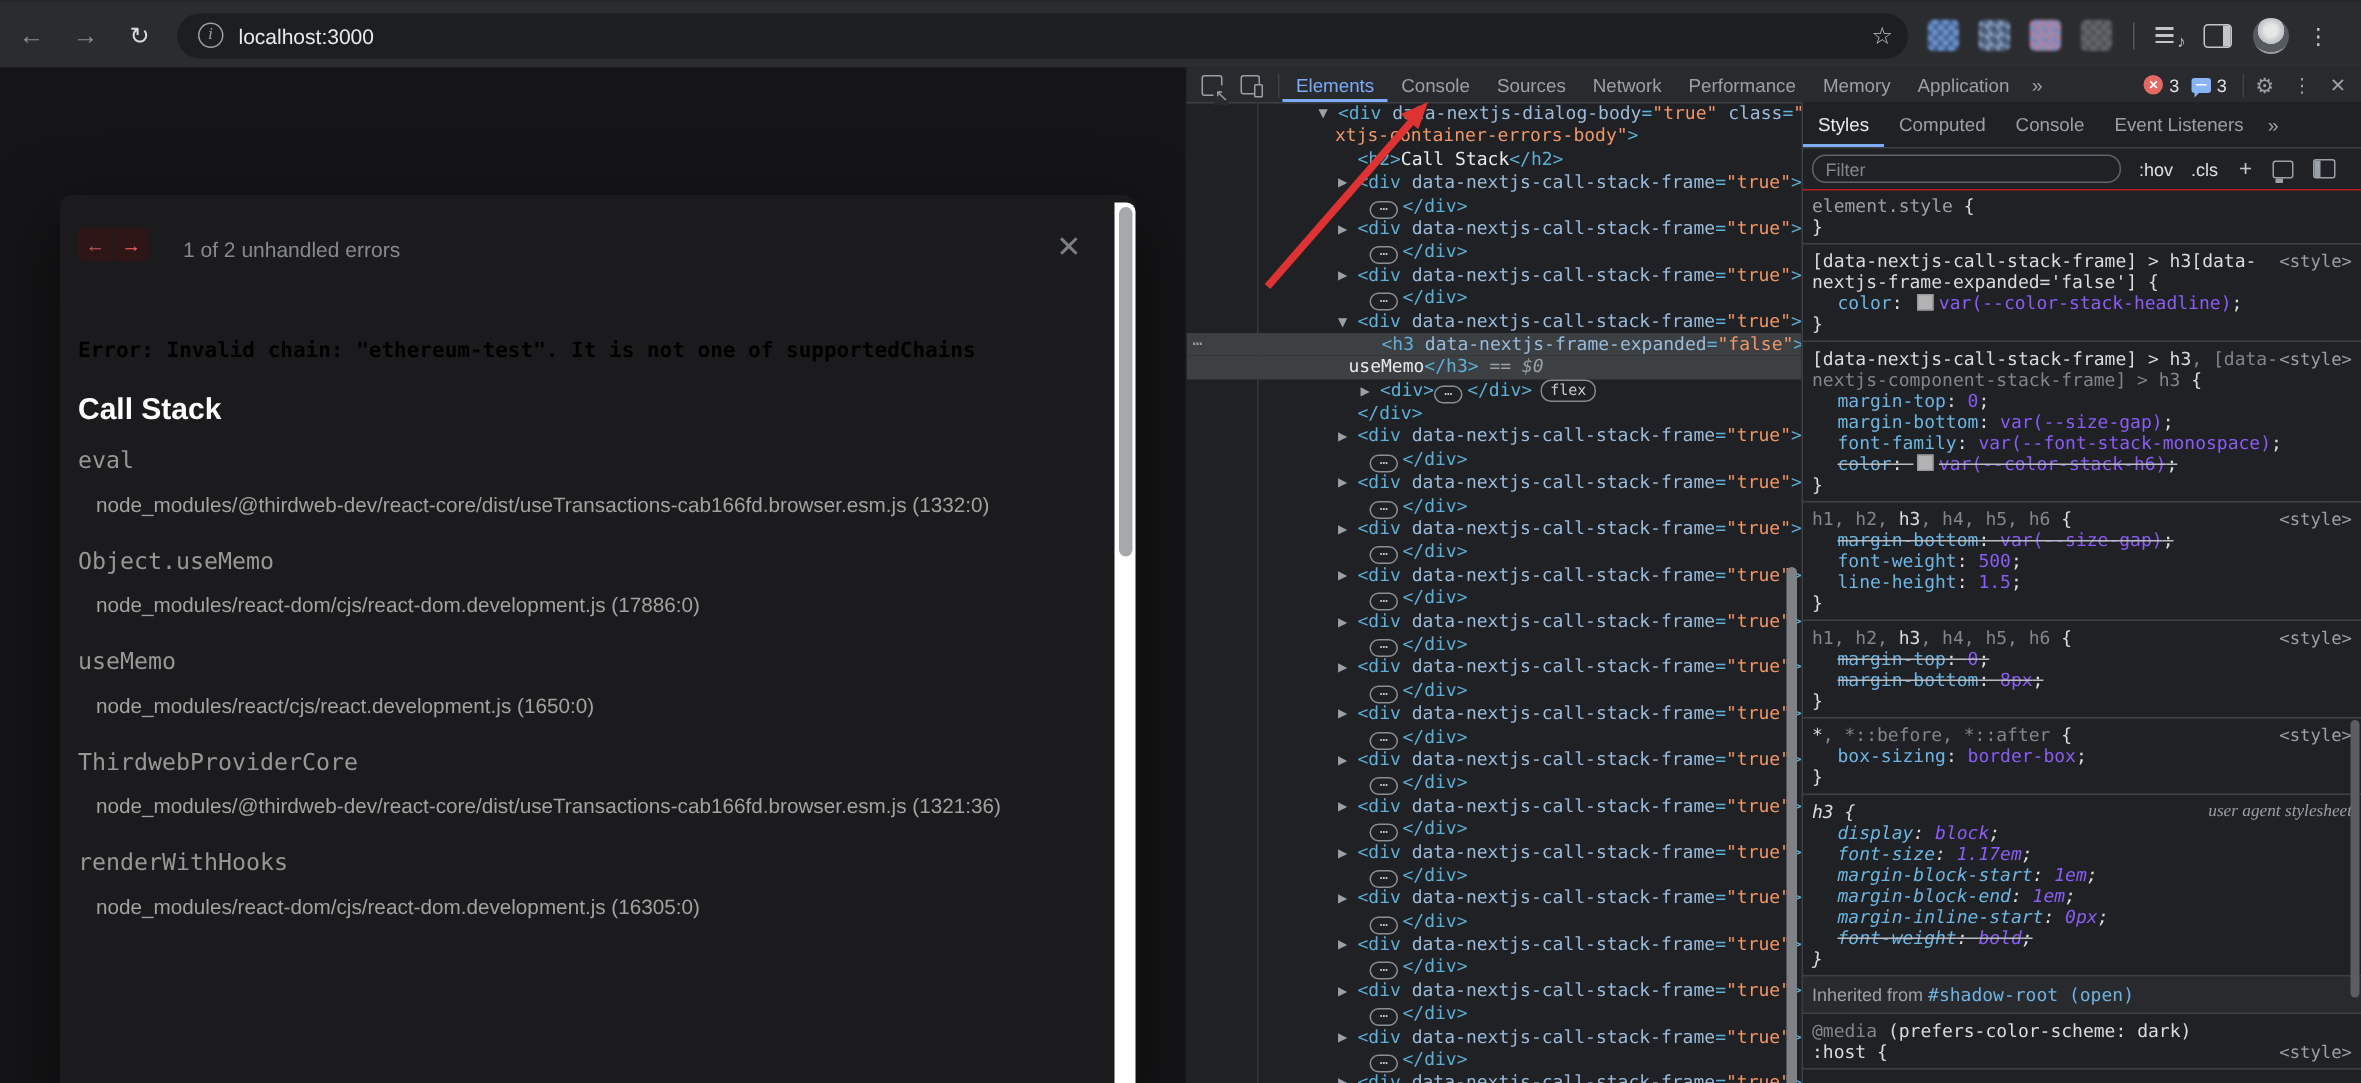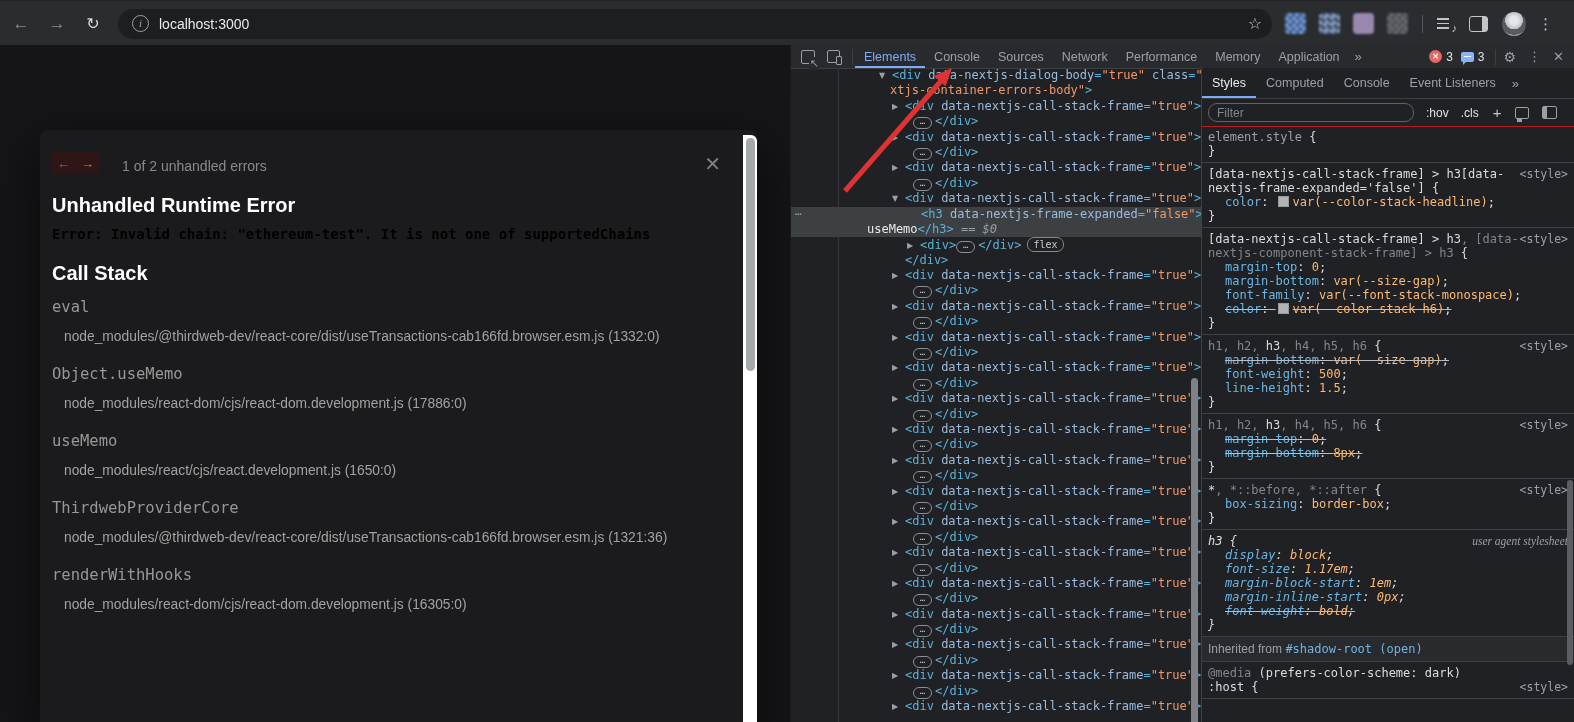--- a/index.html
+++ b/index.html
@@ -105,21 +105,21 @@
   .sb-panel::after{content:"";position:absolute;left:0;top:0;bottom:0;width:4px;background:#9aa0a6;}
   #sb-content{position:absolute;left:0;right:0;top:58px;bottom:0;overflow:hidden;font-family:"DejaVu Sans Mono",monospace;font-size:12px;line-height:14px;}
   .sec{padding:4px 6px;border-bottom:1px solid #3f4043;position:relative;}
   .sec.italic{font-style:italic;}
   .m{color:#dadce0;}
   .u{color:#80868b;}
   .brace{color:#dadce0;}
   .origin{float:right;color:#9aa0a6;font-size:11.5px;}
   .pline{padding-left:17px;}
   .pname{color:#6cb6e4;}
-  .pval{color:#fdba74;}
+  .pval{color:#8b5cf6;}
   .struck{text-decoration:line-through;text-decoration-color:#babec2;}
   .swatch{display:inline-block;width:9px;height:9px;border:1px solid #97999c;margin:0 4px -1px 2px;}
   .sec-header{background:#292a2d;padding:5px 6px;border-bottom:1px solid #3f4043;font-family:"Liberation Sans",sans-serif;font-size:12px;color:#9aa0a6;}
   .shlink{font-family:"DejaVu Sans Mono",monospace;color:#6fb3e2;}
   .esname{color:#9aa0a6;}
   #sb-scroll{position:absolute;right:1px;top:412px;width:6px;height:185px;background:#5a5d61;border-radius:3px;}
 
   #annot{position:absolute;inset:0;pointer-events:none;z-index:99;}
 </style>
 </head>
@@ -154,21 +154,20 @@
 
   <div id="page">
     <div id="dialog">
       <div class="redbar"></div>
       <div class="dlg-nav">
         <div class="nbtn left">←</div>
         <div class="nbtn right">→</div>
       </div>
       <div class="dlg-counter">1 of 2 unhandled errors</div>
       <div class="dlg-close">✕</div>
-      <div class="dlg-title">Unhandled Runtime Error</div>
       <div class="dlg-msg mono">Error: Invalid chain: "ethereum-test". It is not one of supportedChains</div>
       <div class="dlg-callstack">Call Stack</div>
       <div id="frames">
           <div class="frame">
             <div class="fname mono">eval</div>
             <div class="floc">node_modules/@thirdweb-dev/react-core/dist/useTransactions-cab166fd.browser.esm.js (1332:0)</div>
           </div>
           <div class="frame">
             <div class="fname mono">Object.useMemo</div>
             <div class="floc">node_modules/react-dom/cjs/react-dom.development.js (17886:0)</div>
@@ -217,29 +216,30 @@
         <div class="dt-kebab">⋮</div>
         <div class="dt-close">✕</div>
       </div>
     </div>
 
     <div id="tree">
       <div class="guide"></div>
       <div id="tree-rows">
           <div class="trow" style="padding-left: 88px;"><span class="s-ar">▼</span><span class="s-t">&lt;div</span><span class="s-a"> data-nextjs-dialog-body</span><span class="s-t">=</span><span class="s-v">"true"</span><span class="s-a"> class</span><span class="s-t">=</span><span class="s-v">"ne</span></div>
           <div class="trow" style="padding-left: 99px;"><span class="s-v">xtjs-container-errors-body"</span><span class="s-t">&gt;</span></div>
+          <div class="trow" style="padding-left: 114px;"><span class="s-t">&lt;h2&gt;</span><span class="s-w">Call Stack</span><span class="s-t">&lt;/h2&gt;</span></div>
           <div class="trow" style="padding-left: 101px;"><span class="s-ar">▶</span><span class="s-t">&lt;div</span><span class="s-a"> data-nextjs-call-stack-frame</span><span class="s-t">=</span><span class="s-v">"true"</span><span class="s-t">&gt;</span></div>
           <div class="trow" style="padding-left: 122px;"><span class="s-pill">…</span><span class="s-t">&lt;/div&gt;</span></div>
           <div class="trow" style="padding-left: 101px;"><span class="s-ar">▶</span><span class="s-t">&lt;div</span><span class="s-a"> data-nextjs-call-stack-frame</span><span class="s-t">=</span><span class="s-v">"true"</span><span class="s-t">&gt;</span></div>
           <div class="trow" style="padding-left: 122px;"><span class="s-pill">…</span><span class="s-t">&lt;/div&gt;</span></div>
           <div class="trow" style="padding-left: 101px;"><span class="s-ar">▶</span><span class="s-t">&lt;div</span><span class="s-a"> data-nextjs-call-stack-frame</span><span class="s-t">=</span><span class="s-v">"true"</span><span class="s-t">&gt;</span></div>
           <div class="trow" style="padding-left: 122px;"><span class="s-pill">…</span><span class="s-t">&lt;/div&gt;</span></div>
           <div class="trow" style="padding-left: 101px;"><span class="s-ar">▼</span><span class="s-t">&lt;div</span><span class="s-a"> data-nextjs-call-stack-frame</span><span class="s-t">=</span><span class="s-v">"true"</span><span class="s-t">&gt;</span></div>
           <div class="trow sel" style="padding-left: 130px;"><span class="gutter-dots">…</span><span class="s-t">&lt;h3</span><span class="s-a"> data-nextjs-frame-expanded</span><span class="s-t">=</span><span class="s-v">"false"</span><span class="s-t">&gt;</span></div>
-          <div class="trow sel" style="padding-left: 76px;"><span class="s-w">useMemo</span><span class="s-t">&lt;/h3&gt;</span><span class="s-g"> == $0</span></div>
+          <div class="trow sel" style="padding-left: 108px;"><span class="s-w">useMemo</span><span class="s-t">&lt;/h3&gt;</span><span class="s-g"> == $0</span></div>
           <div class="trow" style="padding-left: 116px;"><span class="s-ar">▶</span><span class="s-t">&lt;div&gt;</span><span class="s-pill">…</span><span class="s-t">&lt;/div&gt;</span><span class="s-badge">flex</span></div>
           <div class="trow" style="padding-left: 114px;"><span class="s-t">&lt;/div&gt;</span></div>
           <div class="trow" style="padding-left: 101px;"><span class="s-ar">▶</span><span class="s-t">&lt;div</span><span class="s-a"> data-nextjs-call-stack-frame</span><span class="s-t">=</span><span class="s-v">"true"</span><span class="s-t">&gt;</span></div>
           <div class="trow" style="padding-left: 122px;"><span class="s-pill">…</span><span class="s-t">&lt;/div&gt;</span></div>
           <div class="trow" style="padding-left: 101px;"><span class="s-ar">▶</span><span class="s-t">&lt;div</span><span class="s-a"> data-nextjs-call-stack-frame</span><span class="s-t">=</span><span class="s-v">"true"</span><span class="s-t">&gt;</span></div>
           <div class="trow" style="padding-left: 122px;"><span class="s-pill">…</span><span class="s-t">&lt;/div&gt;</span></div>
           <div class="trow" style="padding-left: 101px;"><span class="s-ar">▶</span><span class="s-t">&lt;div</span><span class="s-a"> data-nextjs-call-stack-frame</span><span class="s-t">=</span><span class="s-v">"true"</span><span class="s-t">&gt;</span></div>
           <div class="trow" style="padding-left: 122px;"><span class="s-pill">…</span><span class="s-t">&lt;/div&gt;</span></div>
           <div class="trow" style="padding-left: 101px;"><span class="s-ar">▶</span><span class="s-t">&lt;div</span><span class="s-a"> data-nextjs-call-stack-frame</span><span class="s-t">=</span><span class="s-v">"true"</span><span class="s-t">&gt;</span></div>
           <div class="trow" style="padding-left: 122px;"><span class="s-pill">…</span><span class="s-t">&lt;/div&gt;</span></div>
@@ -320,20 +320,21 @@
           <div class="sec">
             <div><span class="origin">&lt;style&gt;</span><span class="m">*</span><span class="u">, *::before, *::after</span><span class="m"> {</span></div>
             <div class="pline"><span><span class="pname">box-sizing</span><span class="brace">: </span><span class="pval">border-box</span><span class="brace">;</span></span></div>
             <div><span class="brace">}</span></div>
           </div>
           <div class="sec italic">
             <div><span class="origin" style="font-style: italic; font-family: Liberation Serif, serif;">user agent stylesheet</span><span class="m">h3 {</span></div>
             <div class="pline"><span><span class="pname">display</span><span class="brace">: </span><span class="pval">block</span><span class="brace">;</span></span></div>
             <div class="pline"><span><span class="pname">font-size</span><span class="brace">: </span><span class="pval">1.17em</span><span class="brace">;</span></span></div>
             <div class="pline"><span><span class="pname">margin-block-start</span><span class="brace">: </span><span class="pval">1em</span><span class="brace">;</span></span></div>
+            <div class="pline"><span><span class="pname">margin-block-end</span><span class="brace">: </span><span class="pval">1em</span><span class="brace">;</span></span></div>
             <div class="pline"><span><span class="pname">margin-inline-start</span><span class="brace">: </span><span class="pval">0px</span><span class="brace">;</span></span></div>
             <div class="pline"><span class="struck"><span class="pname">font-weight</span><span class="brace">: </span><span class="pval">bold</span><span class="brace">;</span></span></div>
             <div><span class="brace">}</span></div>
           </div>
           <div class="sec-header"><span class="">Inherited from </span><span class="shlink">#shadow-root (open)</span></div>
           <div class="sec">
             <div><span class="u">@media</span><span class="brace"> (prefers-color-scheme: dark)</span></div>
             <div><span class="origin">&lt;style&gt;</span><span class="m">:host {</span></div>
           </div>
         </div>

